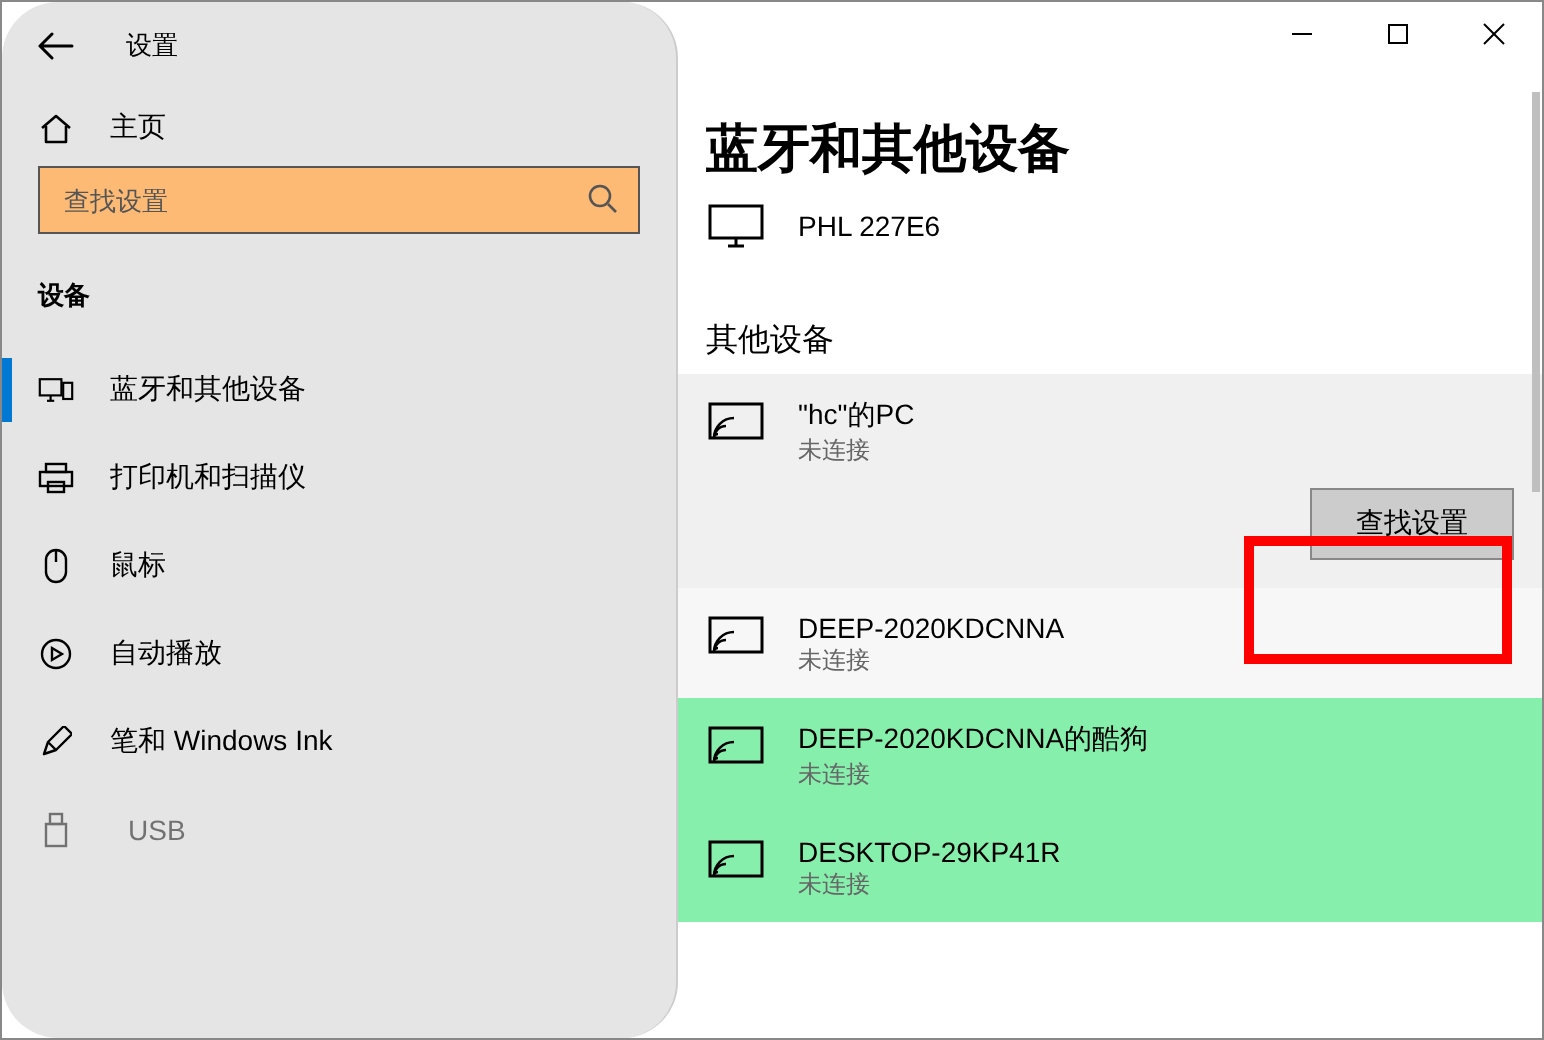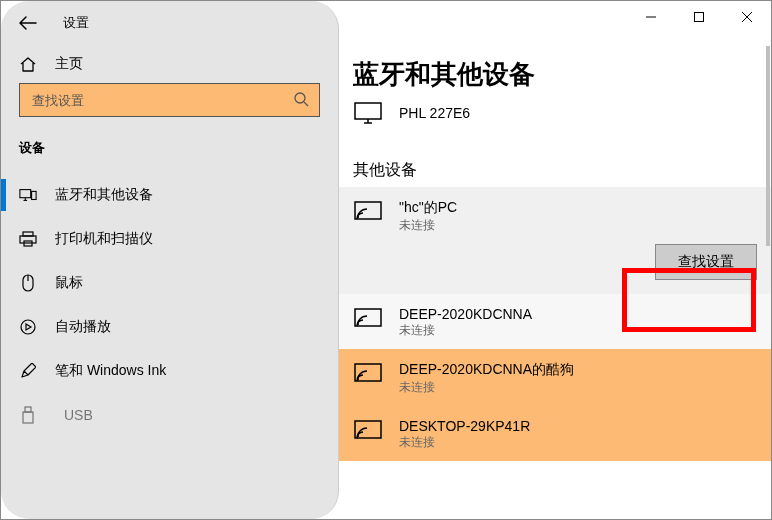--- a/index.html
+++ b/index.html
@@ -142,21 +142,21 @@
   .device-texts { display: flex; flex-direction: column; }
   .device-name { font-size: 14px; color: #000; text-align: right; }
   .device-status { font-size: 12px; color: #666; }
   .section-heading {
     font-size: 16px;
     font-weight: 400;
     padding: 26px 14px 6px 14px;
   }
   .device-list { }
   .device-item {
-    background: #fdba74;
+    background: #86efac;
   }
   .device-item.selected {
     background: #f0f0f0;
   }
   .device-item.secondary {
     background: #f7f7f7;
   }
   .device-item-inner {
     display: flex;
     align-items: flex-start;

